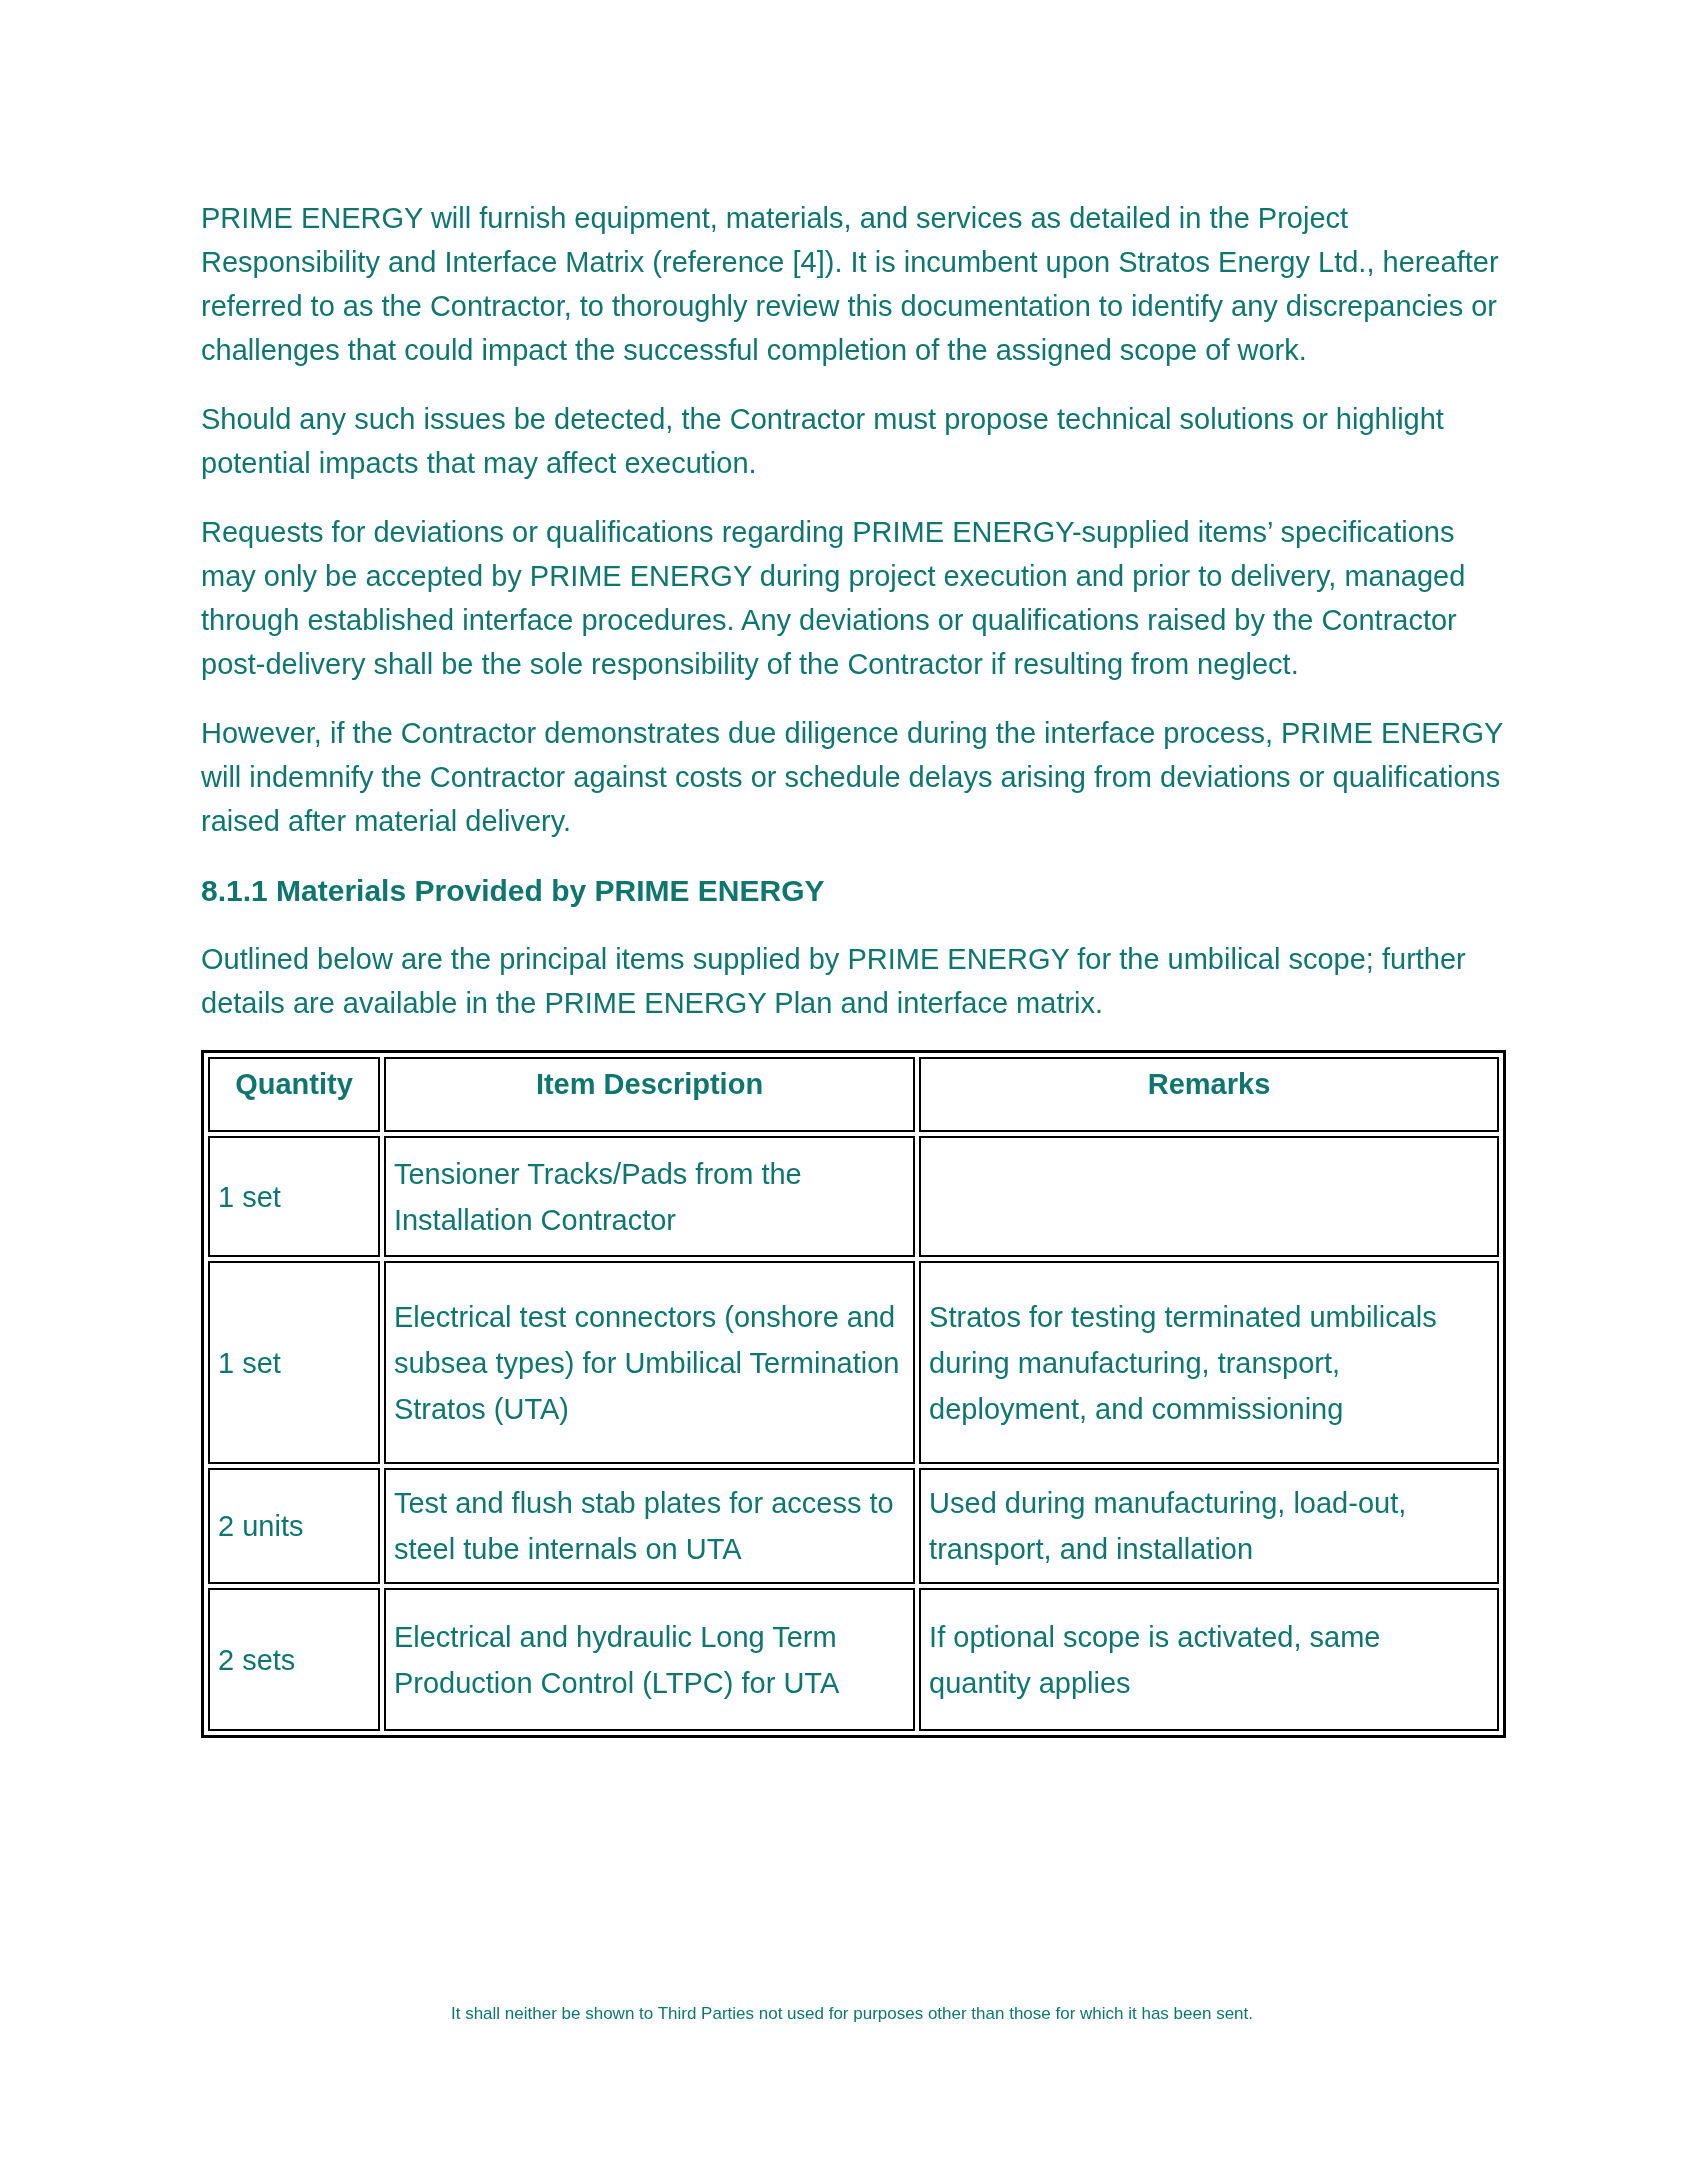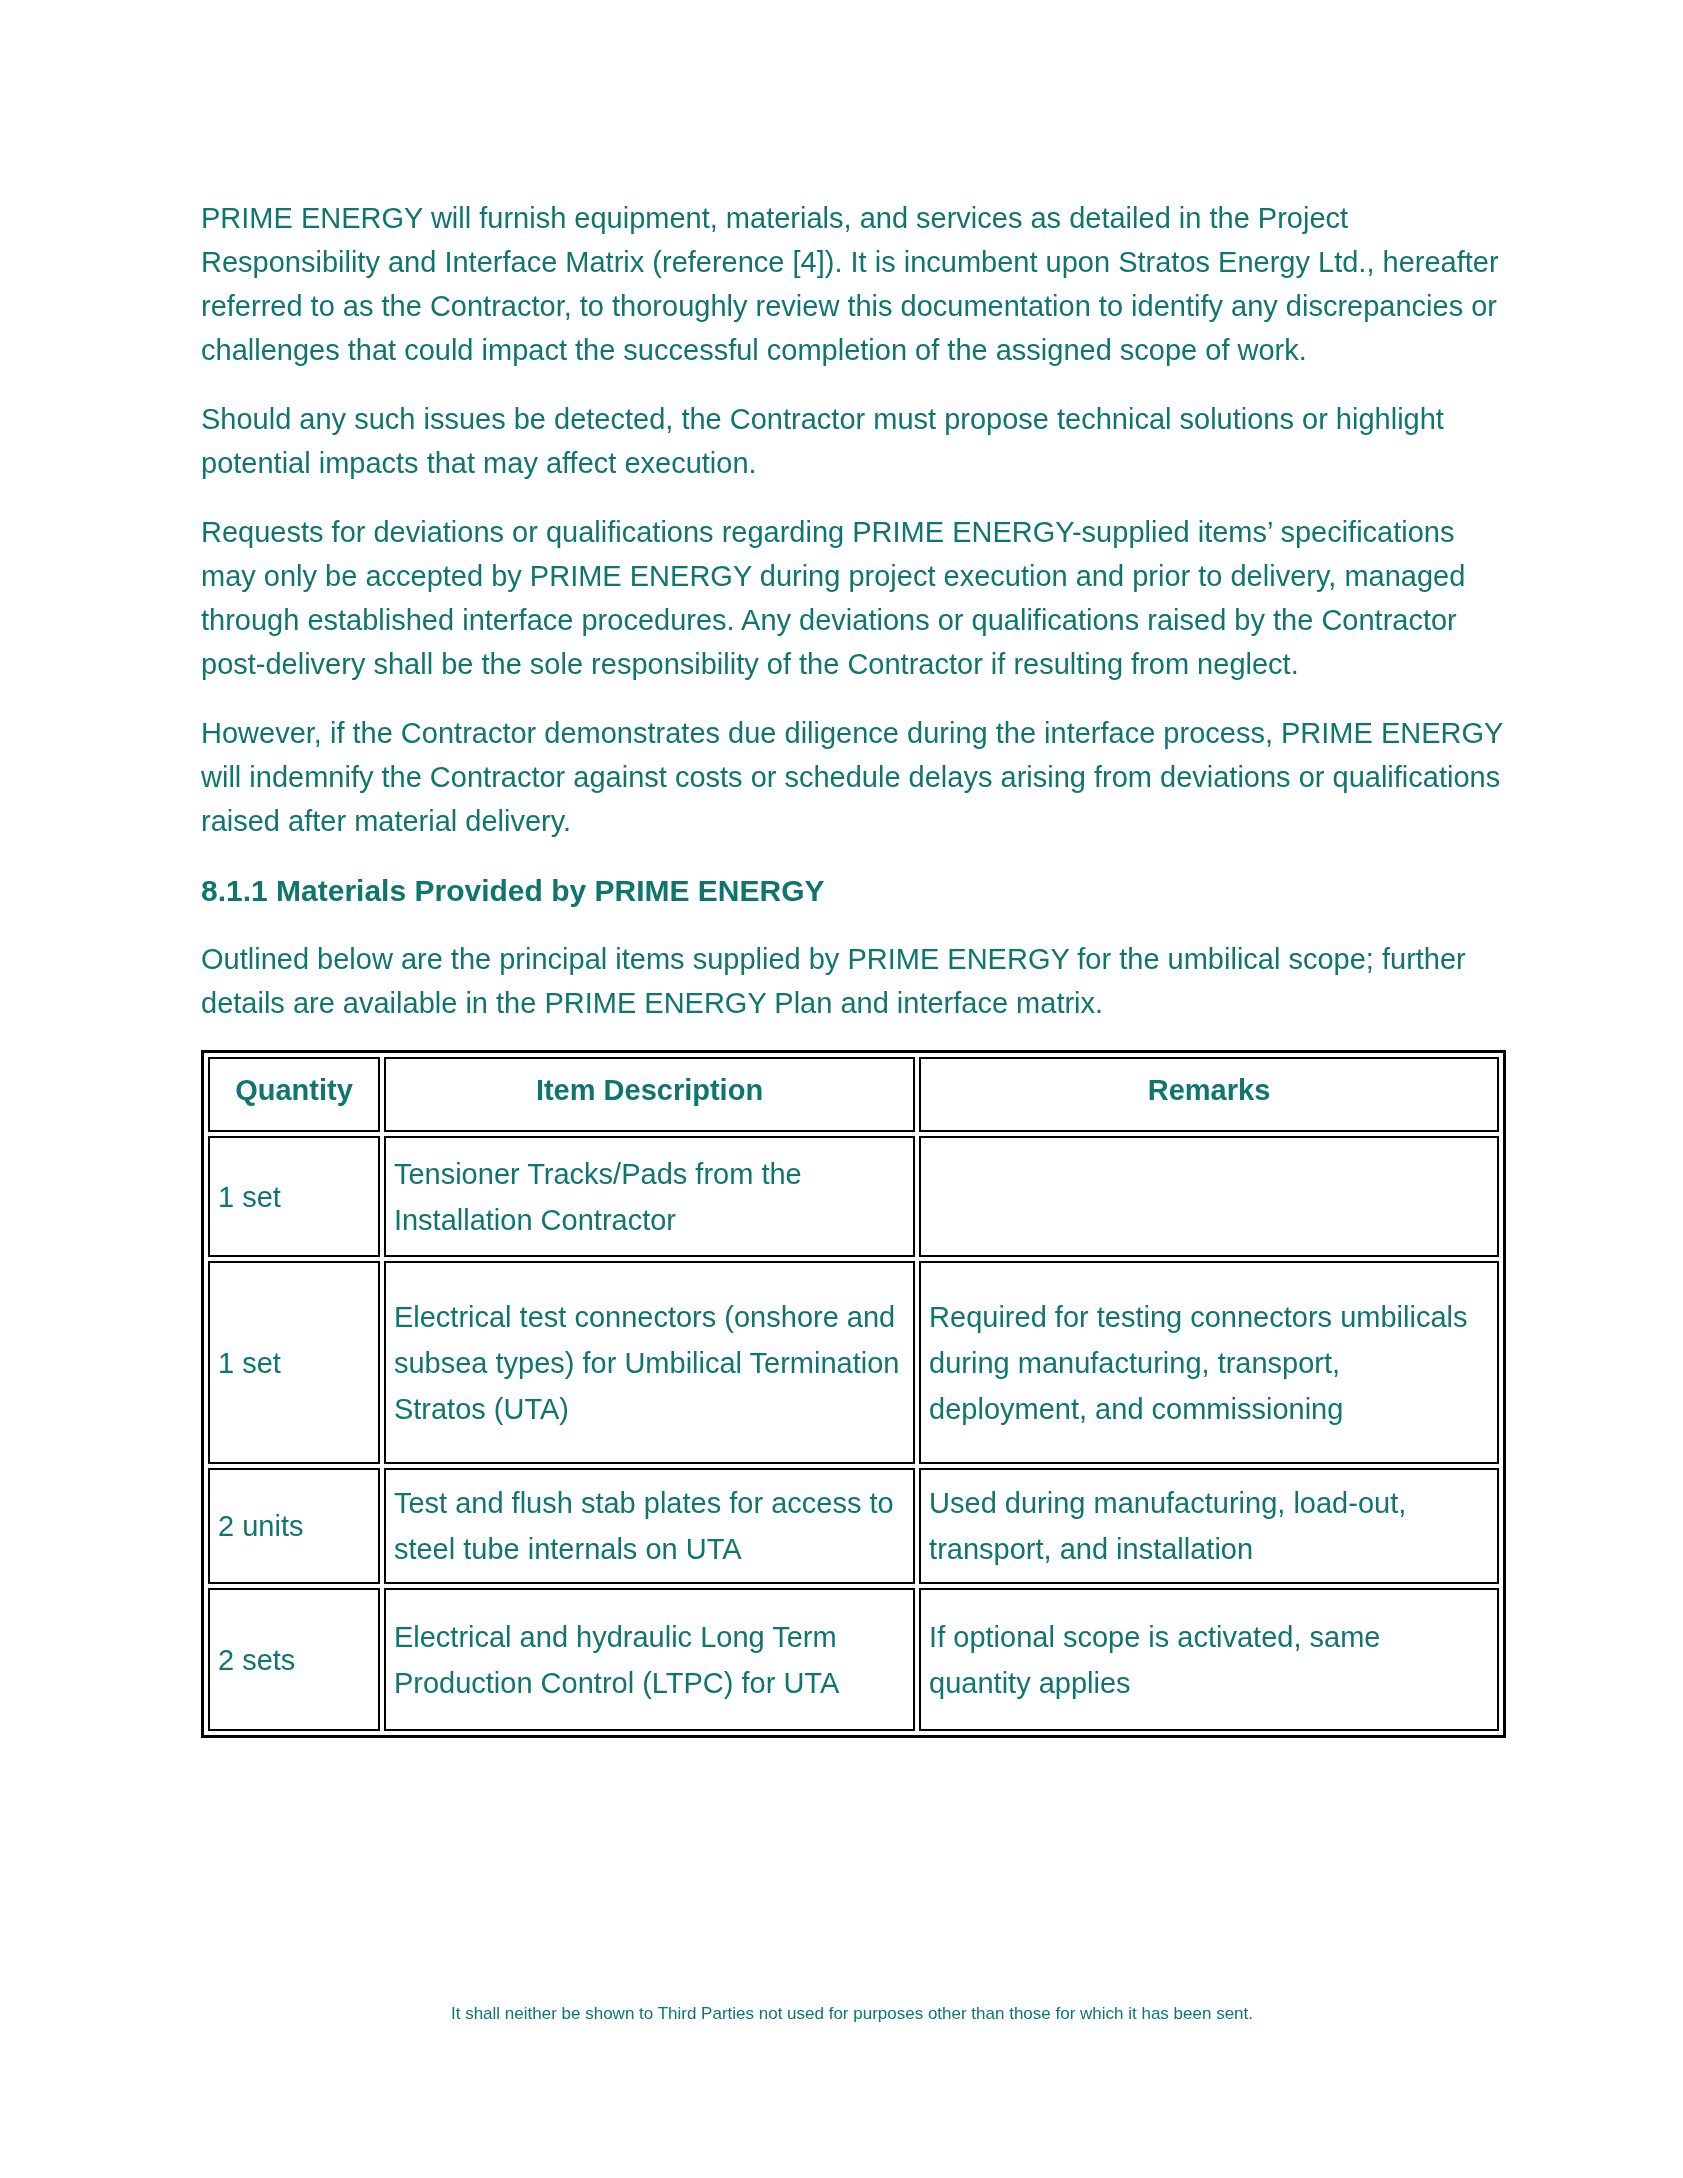--- a/index.html
+++ b/index.html
@@ -42,21 +42,21 @@
     border: 2px solid #000000;
     box-sizing: border-box;
     font-size: 29px;
     line-height: 46px;
     overflow: hidden;
   }
   table.materials th {
     font-weight: bold;
     text-align: center;
     vertical-align: top;
-    padding: 8px 8px;
+    padding: 2px 8px;
     height: 75px;
   }
   table.materials td {
     text-align: left;
     vertical-align: middle;
     padding: 2px 8px;
   }
   .footer {
     position: absolute;
     left: 201px;
@@ -100,21 +100,21 @@
       </thead>
       <tbody>
         <tr style="height:121px;">
           <td>1 set</td>
           <td>Tensioner Tracks/Pads from the Installation Contractor</td>
           <td></td>
         </tr>
         <tr style="height:203px;">
           <td>1 set</td>
           <td>Electrical test connectors (onshore and subsea types) for Umbilical Termination Stratos (UTA)</td>
-          <td>Required for testing connectors umbilicals during manufacturing, transport, deployment, and commissioning</td>
+          <td>Stratos for testing terminated umbilicals during manufacturing, transport, deployment, and commissioning</td>
         </tr>
         <tr style="height:116px;">
           <td>2 units</td>
           <td>Test and flush stab plates for access to steel tube internals on UTA</td>
           <td>Used during manufacturing, load-out, transport, and installation</td>
         </tr>
         <tr style="height:143px;">
           <td>2 sets</td>
           <td>Electrical and hydraulic Long Term Production Control (LTPC) for UTA</td>
           <td>If optional scope is activated, same quantity applies</td>

